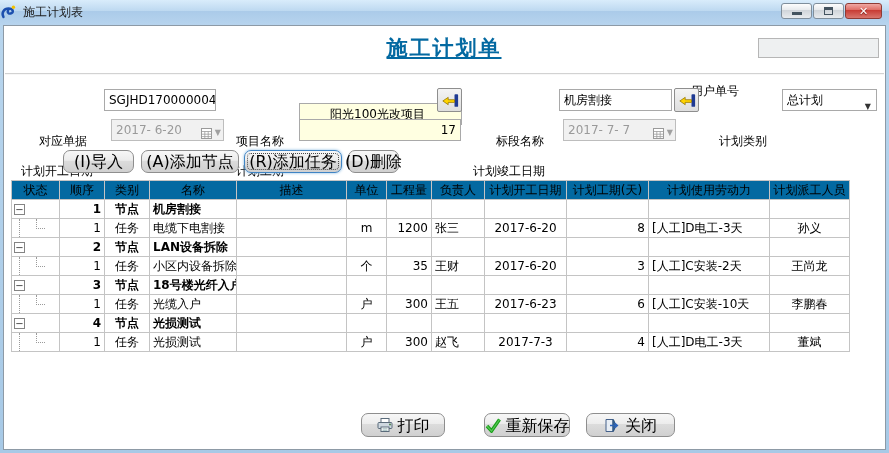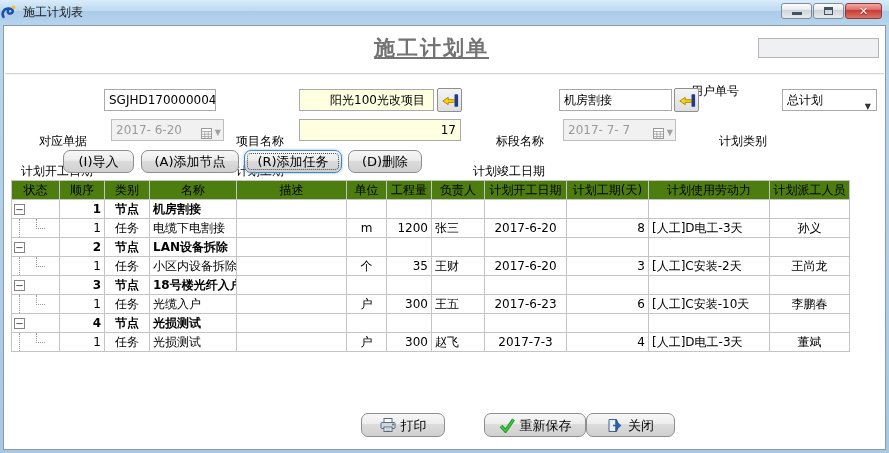--- a/index.html
+++ b/index.html
@@ -33,22 +33,22 @@
   }
   .glyph-min{ width:10px; height:3px; background:#43535f; margin-top:5px; }
   .glyph-max{ width:9px; height:8px; border:1px solid #43535f; border-top-width:3px; }
   .glyph-close{ color:#fff; font-size:11px; font-weight:bold; line-height:1; text-shadow:0 1px 1px #7a201c; }
   
   .content{
     position:absolute; left:3px; top:25px; width:883px; height:425px;
     background:#fff; border:1px solid #8d9aa6;
   }
   .page-title{
-    position:absolute; left:370px; top:8px; width:140px; text-align:left;
-    font-size:21px; font-weight:bold; color:#737373;
+    position:absolute; left:370px; top:8px; width:140px; text-align:center;
+    font-size:21px; font-weight:bold; color:#0369a1;
     text-decoration:underline; letter-spacing:2px;
   }
   .label{ position:absolute; font-size:12px; white-space:nowrap;margin-top:40px; }
   .tbox{
     position:absolute; height:22px; border:1px solid #a9a9a9; background:#fff;
     font-size:12px; padding:0 4px; line-height:20px; white-space:nowrap; overflow:hidden;
   }
   .tbox.yellow{ background:#ffffe1; }
   .tbox.gray{ background:#f1f1f1; color:#9a9a9a; border-color:#bdbdbd; }
   .tbox.right{ text-align:right; }
@@ -56,41 +56,41 @@
   .divider{ position:absolute; left:1px; top:47px; width:879px; height:2px;
     border-top:1px solid #d2d2d2; border-bottom:1px solid #f7f7f7; }
   .field-icons{ position:absolute; right:2px; top:3px; display:flex; align-items:center; }
   .combo-arrow{ position:absolute; right:5px; top:7px; font-size:8px; color:#333; }
   .gray-arrow{ font-size:8px; color:#a0a0a0; margin-left:3px; }
   
   .btn{
     position:absolute; height:23px;
     border:1px solid #8e8e8e; border-radius:7px;
     background:linear-gradient(#f7f7f7,#ececec 45%,#dcdcdc 46%,#d0d0d0);
-    font-size:13px; text-align:center; line-height:21px;
+    font-size:16px; text-align:center; line-height:21px;
     display:flex; align-items:center; justify-content:center; gap:5px;
     cursor:default; white-space:nowrap;
   }
   .btn.focused{
     border-color:#3f84c4; box-shadow:0 0 3px #86b8e0;
     outline:1px dotted #4a4a4a; outline-offset:-4px;
   }
   .btn svg{ flex:0 0 auto; }
   
   .lookup-btn{
     position:absolute; width:25px; height:24px; top:62px;
     border:1px solid #8e8e8e; border-radius:2px;
     background:linear-gradient(#f4f4f4,#dedede);
     display:flex; align-items:center; justify-content:center;
   }
   
   table{ position:absolute; left:7px; top:154px; width:838px;
     border-collapse:collapse; table-layout:fixed; font-size:12px; background:#fff; }
   th,td{ border:1px solid #c4c4c4; height:19px; padding:0 3px; overflow:hidden; white-space:nowrap; }
-  th{ font-weight:normal; text-align:center; background:#4d7c0f; }
+  th{ font-weight:normal; text-align:center; background:#0369a1; }
   td{ height:19px; }
   td.c{ text-align:center; } td.r{ text-align:right; } td.l{ text-align:left; }
   tr.node-row td.bold{ font-weight:bold; }
   td.status{ position:relative; }
   .tree-box{
     position:absolute; left:2px; top:4px; width:11px; height:11px;
     border:1px solid #848484; background:#fff; color:#333;
     font-size:10px; line-height:9px; text-align:center;
   }
   td.status.task::before{
@@ -132,21 +132,21 @@
   <div class="page-title">施工计划单</div>
   <span class="label" style="left:687px; top:17px;">用户单号</span>
   <div class="tbox user-no"></div>
 
   <div class="divider"></div>
 
   <span class="label" style="left:35px; top:67px;">对应单据</span>
   <div class="tbox" style="left:100px; top:63px; width:112px;">SGJHD170000004</div>
 
   <span class="label" style="left:232px; top:67px;">项目名称</span>
-  <div class="tbox yellow" style="left:295px; top:63px; width:135px;padding-left:30px;">阳光100光改项目</div>
+  <div class="tbox yellow" style="left:295px; top:77px; width:163px;padding-left:30px;">阳光100光改项目</div>
   <div class="lookup-btn" style="left:433px;">
     <svg width="18" height="15" viewBox="0 0 20 16">
       <rect x="15" y="1" width="4" height="14" rx="1" fill="#1f3a93"></rect>
       <path d="M2 8.5 l6 -4 v2.6 h7 v3 h-7 v2.6 z" fill="#ffd400" stroke="#8a6d00" stroke-width="0.8"></path>
     </svg>
   </div>
 
   <span class="label" style="left:492px; top:67px;">标段名称</span>
   <div class="tbox" style="left:555px; top:63px; width:113px;">机房割接</div>
   <div class="lookup-btn" style="left:670px;">
@@ -185,21 +185,21 @@
         <rect x="0.5" y="0.5" width="10" height="10" fill="#fff" stroke="#9a9a9a"></rect>
         <path d="M0 3.5 h11 M3.8 3.5 v7 M7.2 3.5 v7 M0 6.2 h11 M0 8.6 h11" stroke="#9a9a9a" stroke-width="0.8"></path>
       </svg>
       <span class="gray-arrow">▼</span>
     </span>
   </div>
 
   <div class="btn" style="left:59px;  top:124px; width:71px;">(I)导入</div>
   <div class="btn" style="left:137px; top:124px; width:98px;">(A)添加节点</div>
   <div class="btn focused" style="left:240px; top:124px; width:98px;">(R)添加任务</div>
-  <div class="btn" style="left:344px; top:124px; width:74px;">(D)删除</div>
+  <div class="btn" style="left:344px; top:124px; width:51px;">(D)删除</div>
 
   <table>
     <colgroup>
         <col style="width: 48px;">
         <col style="width: 45px;">
         <col style="width: 45px;">
         <col style="width: 87px;">
         <col style="width: 110px;">
         <col style="width: 40px;">
         <col style="width: 45px;">
@@ -353,21 +353,21 @@
     <svg width="16" height="14" viewBox="0 0 16 14">
       <rect x="4" y="0.5" width="8" height="4" fill="#fff" stroke="#5a6b7a"></rect>
       <rect x="1" y="4.5" width="14" height="6" rx="1" fill="#cfd8e0" stroke="#5a6b7a"></rect>
       <circle cx="13" cy="6.5" r="0.9" fill="#3f7a3f"></circle>
       <rect x="4" y="9" width="8" height="4.5" fill="#fff" stroke="#5a6b7a"></rect>
       <path d="M5.5 10.8 h5 M5.5 12.3 h5" stroke="#8aa" stroke-width="0.8"></path>
     </svg>
     <span>打印</span>
   </div>
 
-  <div class="btn footer-btn" style="left:480px; width:102px;">
+  <div class="btn footer-btn" style="left:480px; width:86px;">
     <span class="check-glyph">
       <svg width="16" height="15" viewBox="0 0 16 15">
         <path d="M2 8 l4.5 5 L14.5 1.5" stroke="#18a018" stroke-width="3.4" fill="none"></path>
         <path d="M2 8 l4.5 5 L14.5 1.5" stroke="#56c656" stroke-width="1.2" fill="none"></path>
       </svg>
     </span>
     <span>重新保存</span>
   </div>
 
   <div class="btn footer-btn" style="left:582px; width:89px;">

